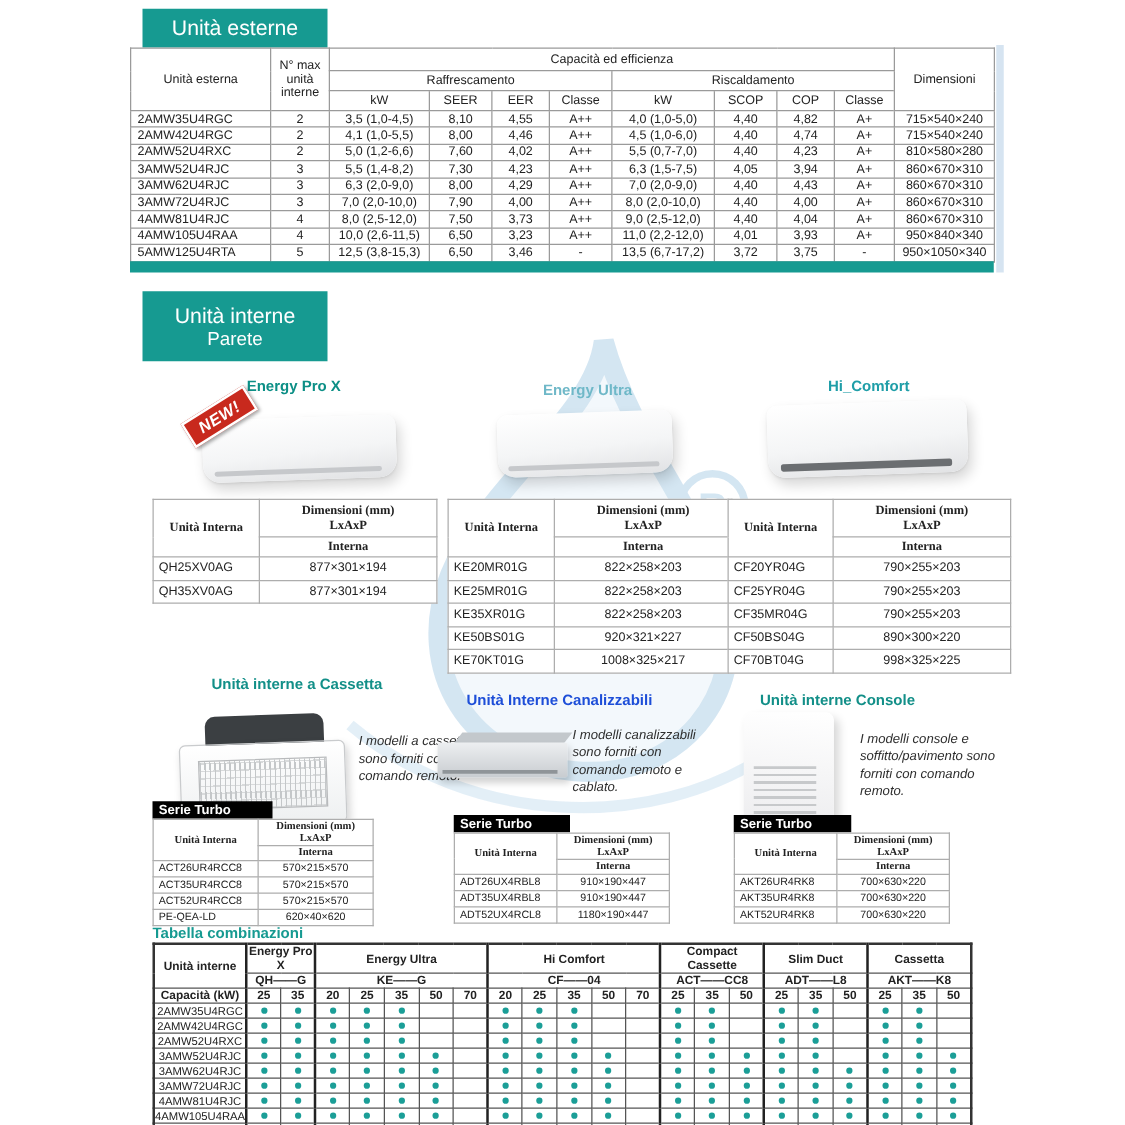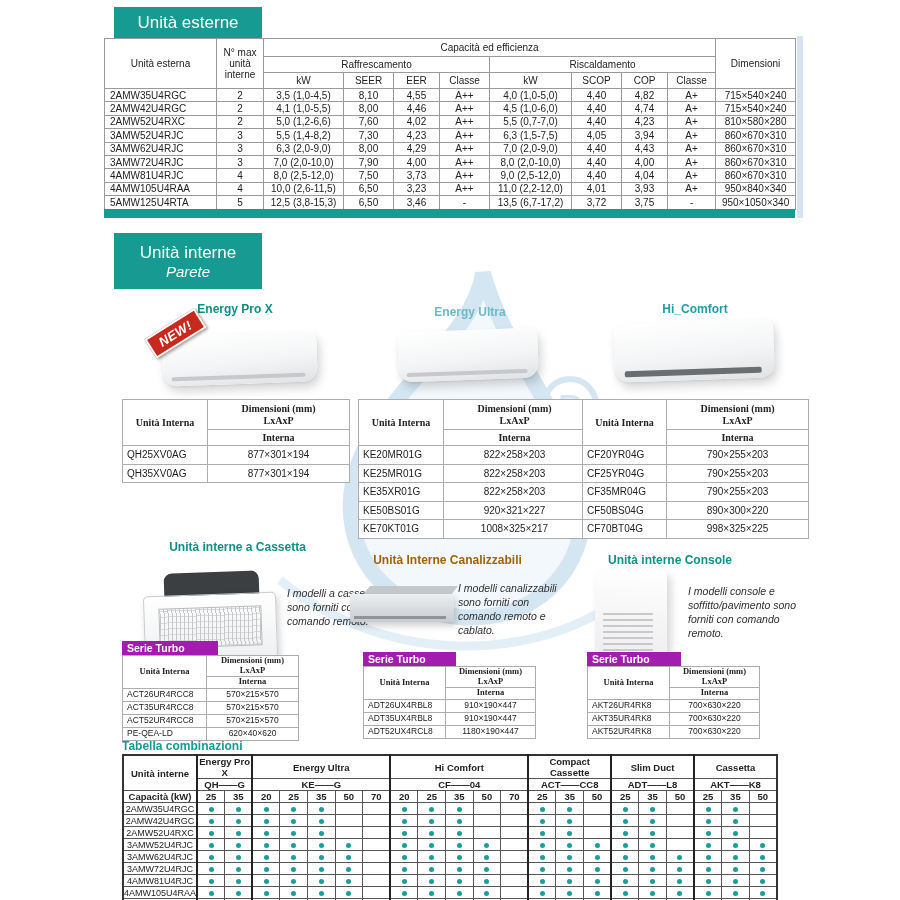--- a/index.html
+++ b/index.html
@@ -4,21 +4,21 @@
 <style>
   * { margin:0; padding:0; box-sizing:border-box; }
   html,body { width:900px; height:900px; }
   body { position:relative; background:#fff; font-family:"Liberation Sans", sans-serif; color:#222; overflow:hidden; }
   .abs { position:absolute; z-index:1; }
   .wm { position:absolute; z-index:0; }
 
   
   .badge { background:#169a91; color:#fff; display:flex; flex-direction:column; align-items:center; justify-content:center; }
   .badge .l1 { font-size:17px; }
-  .badge .l2 { font-size:15px; font-style:italic; }
+  .badge .l2 { font-size:15px; }
 
   
   table { border-collapse:collapse; table-layout:fixed; }
   .spec { font-size:10px; }
   .spec th, .spec td { border:1px solid #9a9a9a; text-align:center; line-height:1.12; padding:0 2px; }
   .spec th { font-weight:normal; }
   .spec .h1 th { height:18px; }
   .spec .h2 th { height:16px; }
   .spec .h3 th { height:16px; }
   .spec tbody td { height:13.4px; background:#fff; }
@@ -37,23 +37,23 @@
   .compact { font-size:8.5px; }
   .compact .r1 th { height:20px; }
   .compact .r2 th { height:12px; }
   .compact tbody td { height:13px; }
 
   .sechead { font-weight:bold; font-size:12px; text-align:center; }
   .c-prox { color:#0c8f86; }
   .c-ultra { color:#6fb8c8; }
   .c-hic { color:#1f9ea8; }
   .c-sec { color:#128f88; }
-  .c-canal { color:#a16207; }
+  .c-canal { color:#1d4ed8; }
   .desc { font-style:italic; font-size:10.5px; line-height:1.32; color:#2e2e2e; }
-  .serielabel { background:#a21caf; color:#fff; font-weight:bold; font-size:10.5px; display:flex; align-items:center; padding-left:5px; }
+  .serielabel { background:#000000; color:#fff; font-weight:bold; font-size:10.5px; display:flex; align-items:center; padding-left:5px; }
 
   
   .combotitle { font-weight:bold; font-size:12px; color:#169a91; }
   .combotable { font-size:9.5px; border:2px solid #333; background:#fff; }
   .combotable td { border:1px solid #555; text-align:center; padding:0; height:11.6px; }
   .cunits { font-weight:bold; }
   .cgrp, .ccode, .ccap { font-weight:bold; }
   .cgrp { height:13px; }
   .ccode { height:12px; }
   .ccap { height:13px; }

